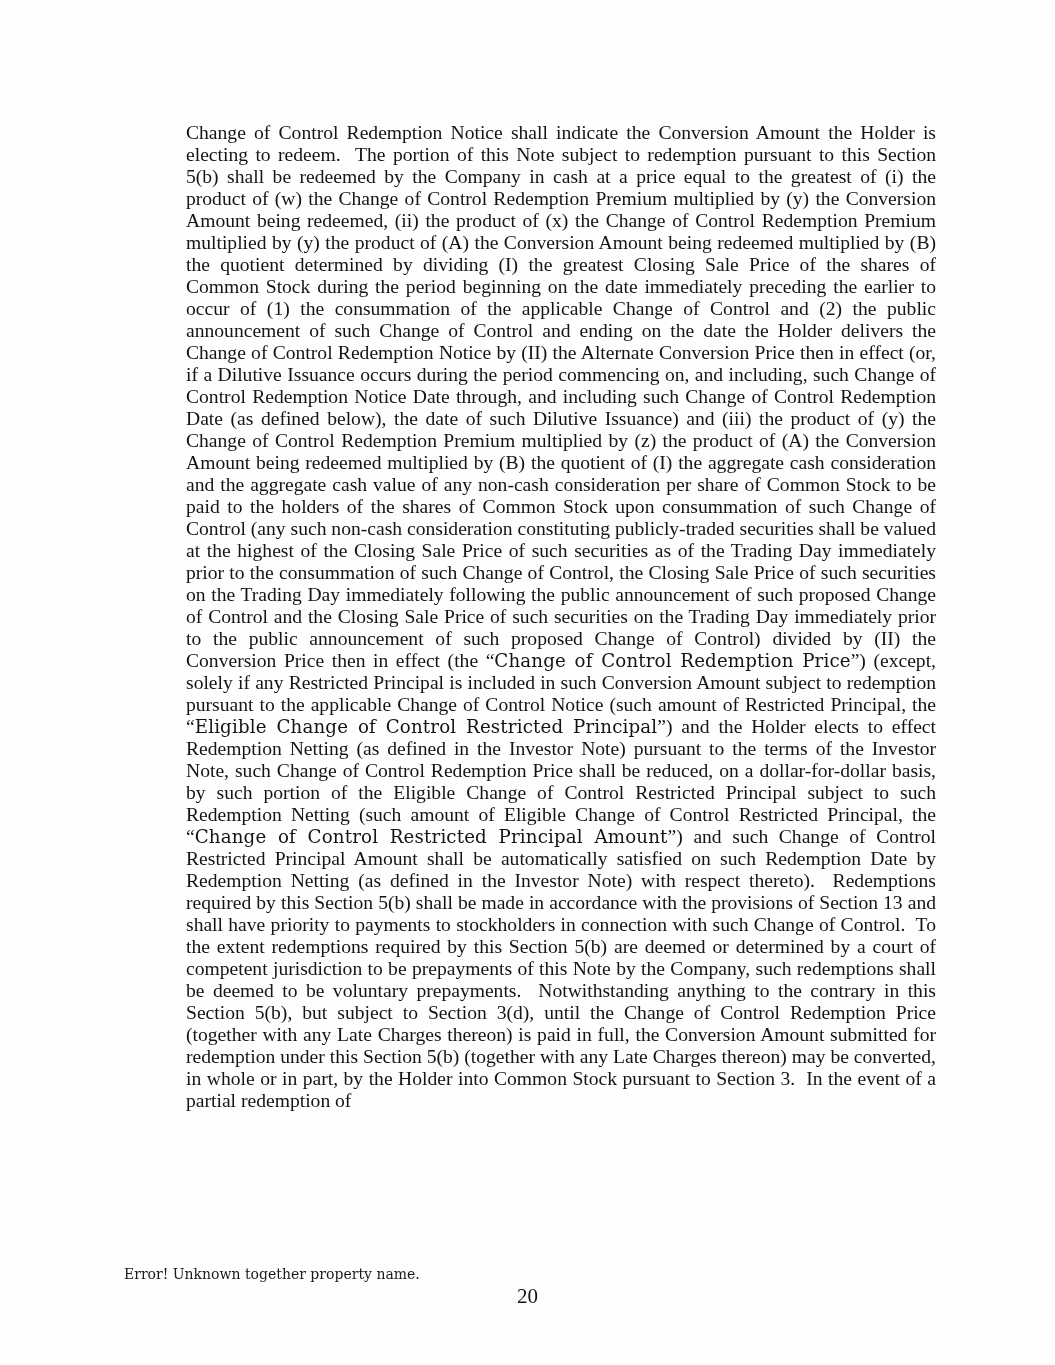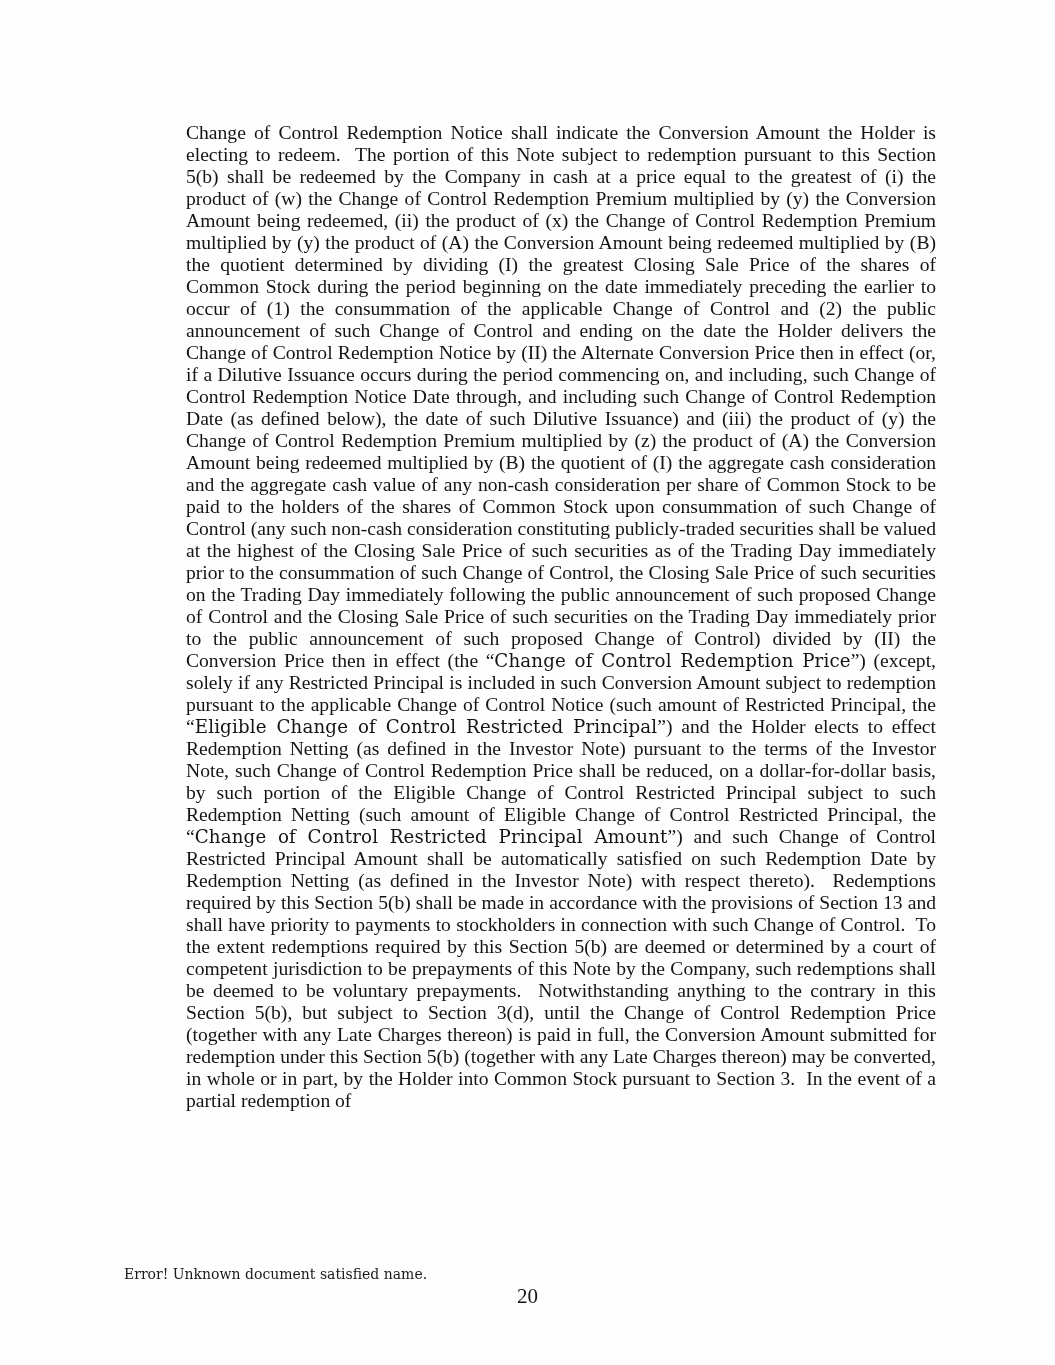--- a/index.html
+++ b/index.html
@@ -48,14 +48,14 @@
   }
 </style>
 </head>
 <body>
 
 <div class="page">
   <div class="doc-text"><span class="text-run">Change of Control Redemption Notice shall indicate the Conversion Amount the Holder is electing to redeem.&nbsp; The portion of this Note subject to redemption pursuant to this Section 5(b) shall be redeemed by the Company in cash at a price equal to the greatest of (i) the product of (w) the Change of Control Redemption Premium multiplied by (y) the Conversion Amount being redeemed, (ii) the product of (x) the Change of Control Redemption Premium multiplied by (y) the product of (A) the Conversion Amount being redeemed multiplied by (B) the quotient determined by dividing (I) the greatest Closing Sale Price of the shares of Common Stock during the period beginning on the date immediately preceding the earlier to occur of (1) the consummation of the applicable Change of Control and (2) the public announcement of such Change of Control and ending on the date the Holder delivers the Change of Control Redemption Notice by (II) the Alternate Conversion Price then in effect (or, if a Dilutive Issuance occurs during the period commencing on, and including, such Change of Control Redemption Notice Date through, and including such Change of Control Redemption Date (as defined below), the date of such Dilutive Issuance) and (iii) the product of (y) the Change of Control Redemption Premium multiplied by (z) the product of (A) the Conversion Amount being redeemed multiplied by (B) the quotient of (I) the aggregate cash consideration and the aggregate cash value of any non-cash consideration per share of Common Stock to be paid to the holders of the shares of Common Stock upon consummation of such Change of Control (any such non-cash consideration constituting publicly-traded securities shall be valued at the highest of the Closing Sale Price of such securities as of the Trading Day immediately prior to the consummation of such Change of Control, the Closing Sale Price of such securities on the Trading Day immediately following the public announcement of such proposed Change of Control and the Closing Sale Price of such securities on the Trading Day immediately prior to the public announcement of such proposed Change of Control) divided by (II) the Conversion Price then in effect (the “</span><span class="defined-term">Change of Control Redemption Price</span><span class="text-run">”) (except, solely if any Restricted Principal is included in such Conversion Amount subject to redemption pursuant to the applicable Change of Control Notice (such amount of Restricted Principal, the “</span><span class="defined-term">Eligible Change of Control Restricted Principal</span><span class="text-run">”) and the Holder elects to effect Redemption Netting (as defined in the Investor Note) pursuant to the terms of the Investor Note, such Change of Control Redemption Price shall be reduced, on a dollar-for-dollar basis, by such portion of the Eligible Change of Control Restricted Principal subject to such Redemption Netting (such amount of Eligible Change of Control Restricted Principal, the “</span><span class="defined-term">Change of Control Restricted Principal Amount</span><span class="text-run">”) and such Change of Control Restricted Principal Amount shall be automatically satisfied on such Redemption Date by Redemption Netting (as defined in the Investor Note) with respect thereto).&nbsp; Redemptions required by this Section 5(b) shall be made in accordance with the provisions of Section 13 and shall have priority to payments to stockholders in connection with such Change of Control.&nbsp; To the extent redemptions required by this Section 5(b) are deemed or determined by a court of competent jurisdiction to be prepayments of this Note by the Company, such redemptions shall be deemed to be voluntary prepayments.&nbsp; Notwithstanding anything to the contrary in this Section 5(b), but subject to Section 3(d), until the Change of Control Redemption Price (together with any Late Charges thereon) is paid in full, the Conversion Amount submitted for redemption under this Section 5(b) (together with any Late Charges thereon) may be converted, in whole or in part, by the Holder into Common Stock pursuant to Section 3.&nbsp; In the event of a partial redemption of</span></div>
 
   <div class="page-number">20</div>
 
-  <div class="footer-error">Error! Unknown document satisfied name.</div>
+  <div class="footer-error">Error! Unknown together property name.</div>
 </div>
 
 </body></html>

